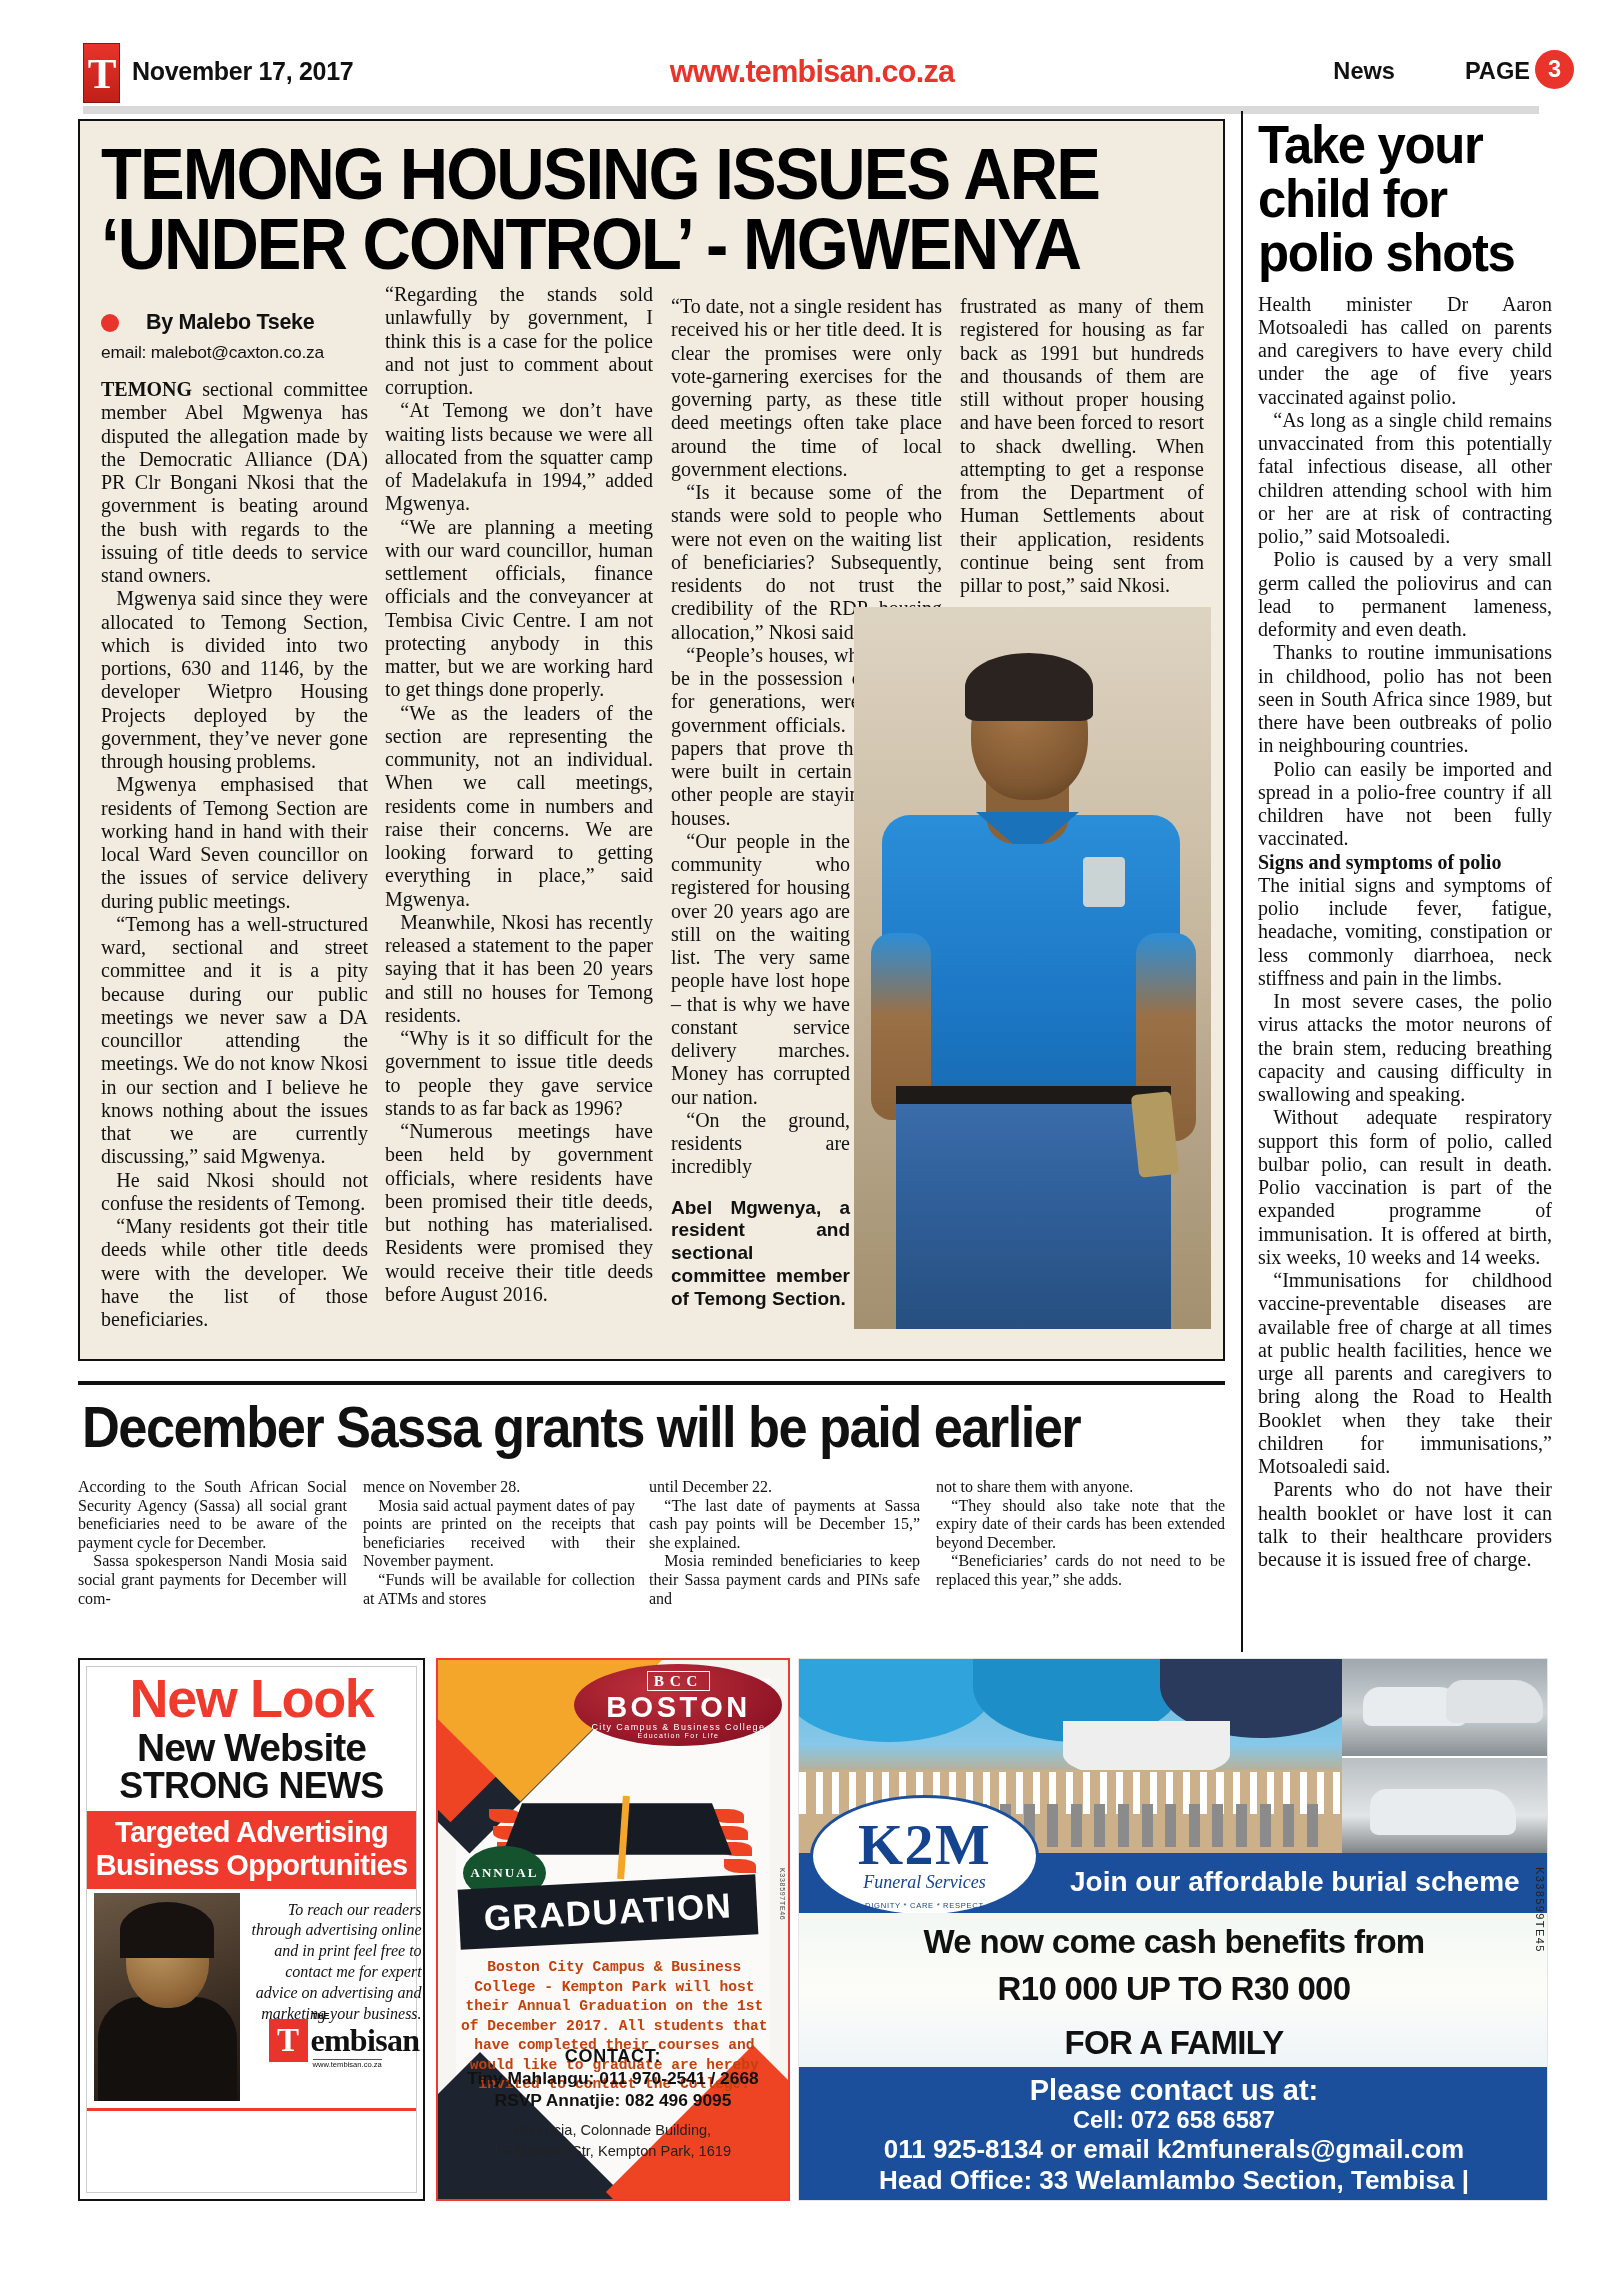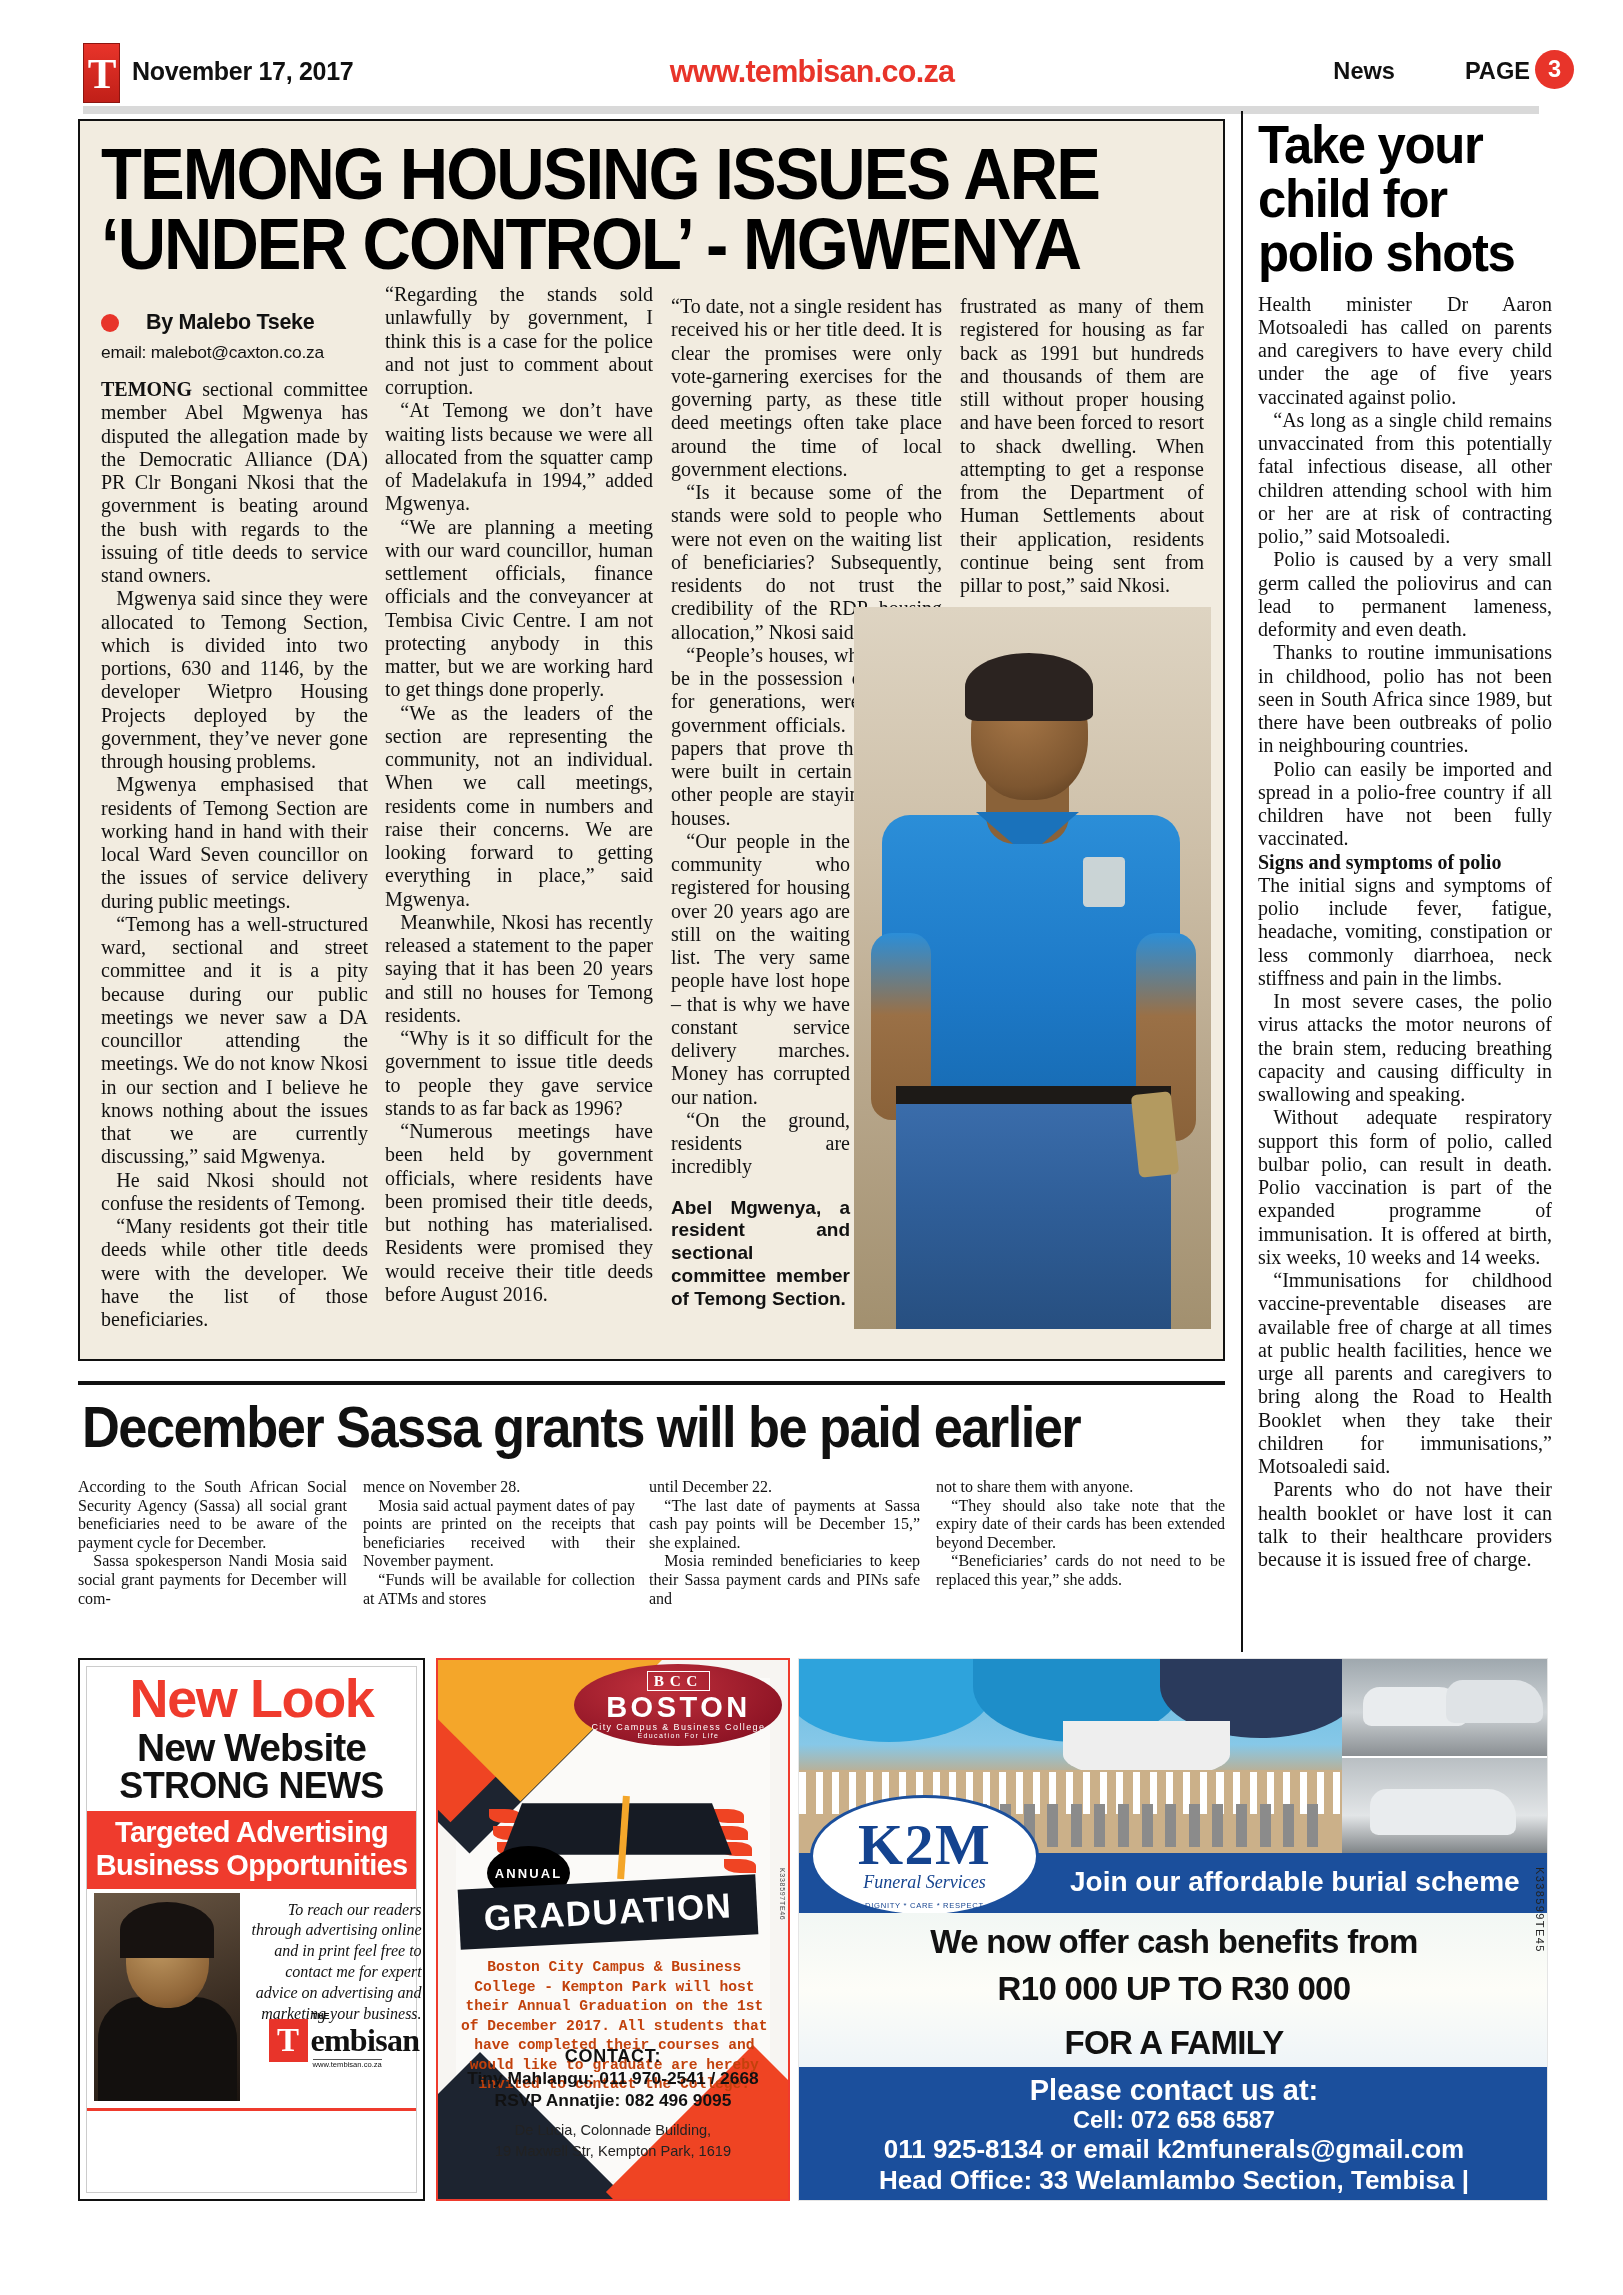--- a/index.html
+++ b/index.html
@@ -285,24 +285,24 @@
   .ad2-cap{
     position:absolute; left:75px; top:125px; width:208px; height:83px;
     background:#161b24; transform:perspective(347px) rotateX(52deg);
   }
   .ad2-tassel{
     position:absolute; left:182px; top:136px; width:7px; height:83px;
     background:#f4a62a; transform:rotate(4deg);
   }
   .ad2-annual{
     position:absolute; left:25px; top:186px; width:83px; height:54px;
-    border-radius:50%; background:#000000; color:#fff;
-    font-family:Liberation Sans, sans-serif; font-weight:bold;
+    border-radius:50%; background:#14532d; color:#fff;
+    font-family:Liberation Serif, serif; font-weight:bold;
     font-size:13px; letter-spacing:2.1px;
-    display:flex; align-items:center; justify-content:center;margin-left:24px;
+    display:flex; align-items:center; justify-content:center;
   }
   .ad2-ribbon{
     position:absolute; left:21px; top:222px; width:298px; height:60px;
     background:#161b24; transform:rotate(-3deg);
     display:flex; align-items:center; justify-content:center;
   }
   .ad2-ribbon span{
     color:#fff; font-family:"Liberation Sans", sans-serif; font-weight:bold;
     font-size:35px; letter-spacing:1.4px;
   }
@@ -708,21 +708,21 @@
       <div class="txt">Join our affordable burial scheme</div>
     </div>
 
     <div class="k2m-logo">
       <div class="k2m">K2M</div>
       <div class="fs">Funeral Services</div>
       <div class="dignity">DIGNITY * CARE * RESPECT</div>
     </div>
 
     <div class="ad3-mid">
-      <div class="l1">We now offer cash benefits from</div>
+      <div class="l1">We now come cash benefits from</div>
       <div class="l2">R10 000 UP TO R30 000</div>
       <div class="l3">FOR A FAMILY</div>
     </div>
 
     <div class="ad3-foot">
       <div class="f1">Please contact us at:</div>
       <div class="f2">Cell: 072 658 6587</div>
       <div class="f3">011 925-8134 or email k2mfunerals@gmail.com</div>
       <div class="f4">Head Office: 33 Welamlambo Section, Tembisa |</div>
       <div class="f5">Lerato Branch: 4 Difateng Section, Tembisa</div>

